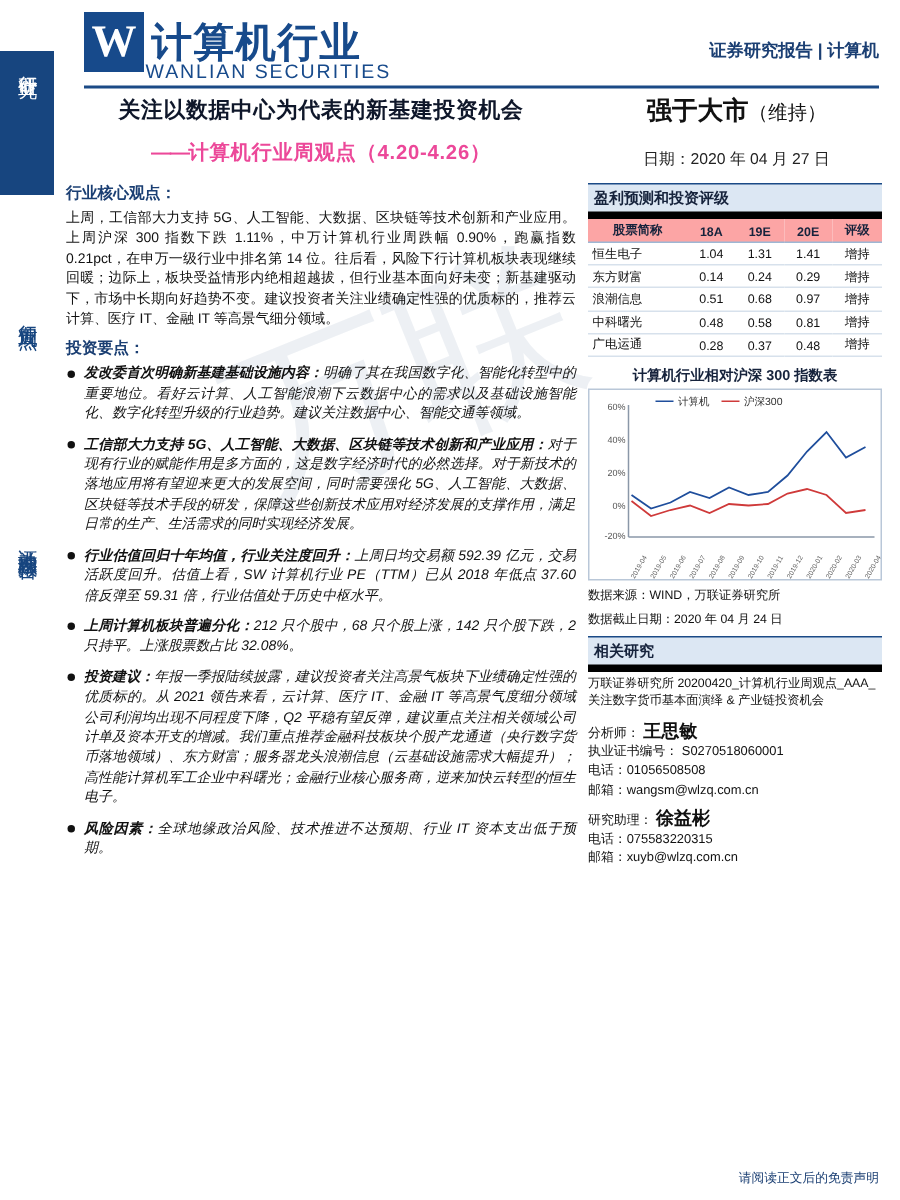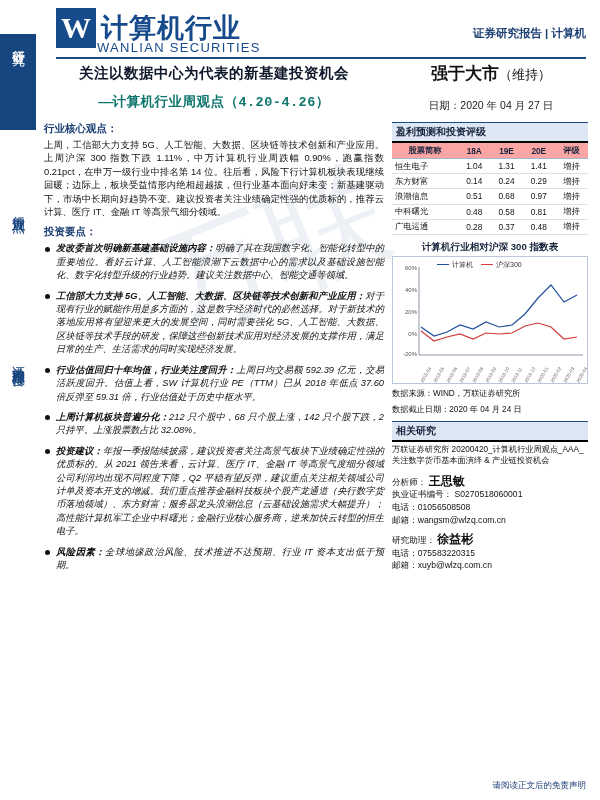--- a/index.html
+++ b/index.html
@@ -29,21 +29,21 @@
     font-size:13px;line-height:16px;text-align:center;padding:6px 0;box-sizing:border-box;
     letter-spacing:1px;}
   .spine-txt{writing-mode:vertical-rl;text-orientation:upright;display:block;margin:0 auto;}
   #spine1{top:34px;height:96px;}
   #spine2{top:200px;height:120px;background:none;color:#17457f;}
   #spine3{top:350px;height:230px;background:none;color:#17457f;}
 
   
   .titleblock{position:absolute;left:44px;top:64px;width:340px;text-align:center;}
   .main-title{font-size:14.5px;font-weight:bold;color:#0f172a;letter-spacing:.5px;}
-  .sub-title{font-size:13.5px;font-weight:bold;color:#0f766e;margin-top:10px;letter-spacing:.5px;font-family:Liberation Mono, monospace;}
+  .sub-title{font-size:13.5px;font-weight:bold;color:#ec4899;margin-top:10px;letter-spacing:.5px;}
   .sub-title .lead{letter-spacing:-1px;}
 
   .rating-block{position:absolute;left:396px;top:62px;width:190px;text-align:center;}
   .rating-main{font-size:17px;font-weight:bold;color:#111;}
   .rating-main .paren{font-size:13px;font-weight:normal;}
   .rating-date{font-size:10.5px;color:#222;margin-top:14px;}
 
   
   .colL{position:absolute;left:44px;top:122px;width:340px;}
   .colR{position:absolute;left:392px;top:122px;width:196px;}
@@ -52,21 +52,21 @@
   .para{font-size:9.3px;line-height:13.4px;color:#111;text-align:justify;margin:0 0 6px 0;}
   .b{font-weight:bold;}
 
   ul.bul{list-style:none;margin:0;padding:0;font-style:italic;}
   ul.bul>li{position:relative;padding-left:12px;margin-bottom:7px;font-size:9.3px;line-height:13.4px;
     text-align:justify;color:#111;}
   ul.bul>li:before{content:"";position:absolute;left:1px;top:4.5px;width:5px;height:5px;
     border-radius:50%;background:#111;}
 
   
-  .rbar{background:#dce7f3;border-top:1.5px solid #1b4a86;border-bottom:2px solid #000000;
+  .rbar{background:#dce7f3;border-top:1.5px solid #1b4a86;border-bottom:5px solid #000000;
     font-size:10px;font-weight:bold;color:#16233c;padding:2px 4px;}
   table.tbl{border-collapse:collapse;width:100%;font-size:8.3px;margin-top:0;}
   table.tbl th{font-weight:bold;background:#fca5a5;border-bottom:1px solid #9db7d4;padding:2px 1px;
     text-align:center;color:#16233c;}
   table.tbl td{border-bottom:1px solid #d7e1ec;padding:1.6px 1px;text-align:center;color:#111;}
   table.tbl td.nm{text-align:left;padding-left:3px;}
 
   .chart-title{font-size:9.6px;font-weight:bold;color:#16233c;text-align:center;margin:6px 0 2px;}
   .chartbox{position:relative;width:196px;height:128px;border:1px solid #b9c7d8;box-sizing:border-box;background:#fff;}
   .legend{position:absolute;top:3px;left:44px;font-size:7px;color:#333;display:flex;gap:8px;}

